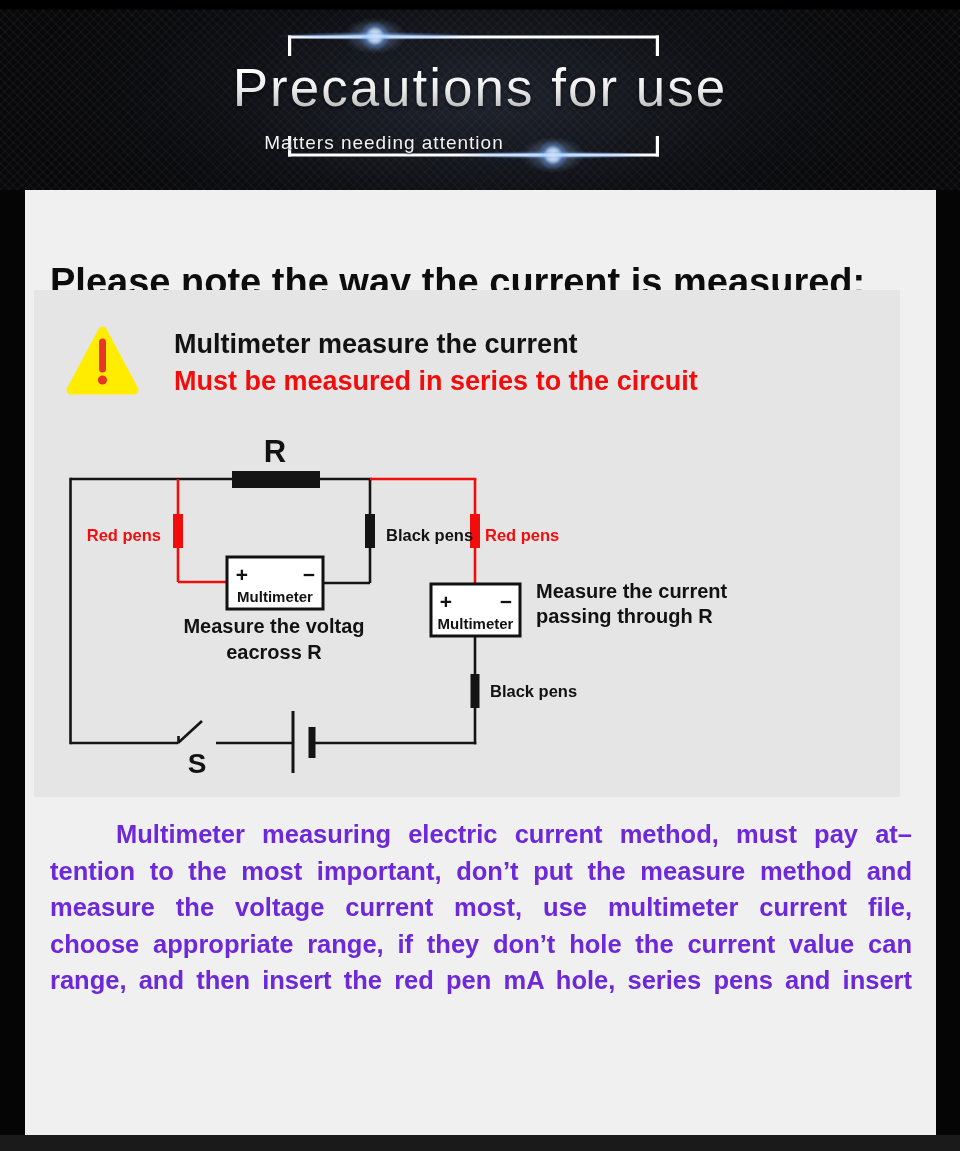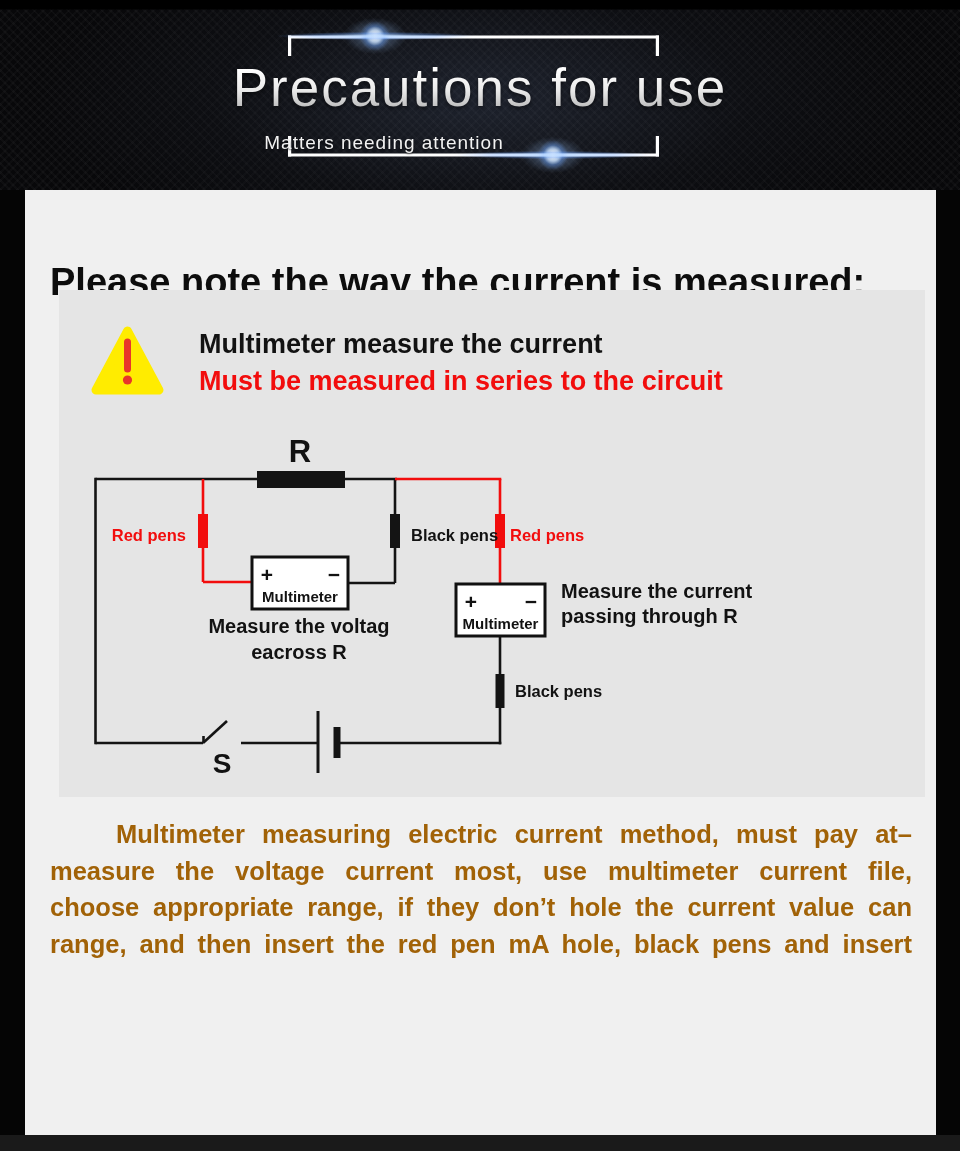--- a/index.html
+++ b/index.html
@@ -33,21 +33,21 @@
       radial-gradient(ellipse 14% 38% at 50% 50%, rgba(160,200,255,0.5) 0%, rgba(0,0,0,0) 75%);
     filter:blur(0.4px); }
   .flare-top    { left:225px; top:4px; }
   .flare-bottom { left:403px; top:123px; }
 
   
   .panel { position:absolute; left:25px; top:190px; width:911px; height:945px;
            background:var(--panel_bg,#f0f0f0); }
   .heading { position:absolute; left:25px; top:35px; width:870px;
              font-size:38px; font-weight:bold; color:#0d0d0d; letter-spacing:0;margin-top:36px; }
-  .diagram-box { position:absolute; left:34px; top:100px; width:866px; height:507px;
+  .diagram-box { position:absolute; left:9px; top:100px; width:866px; height:507px;
                  background:var(--diagram_bg,#e5e5e5); }
   .diagram-box svg { display:block; }
 
   svg text { font-family:"Liberation Sans","DejaVu Sans",sans-serif; font-weight:bold; fill:#121212; }
   .wire       { stroke:var(--wire_black,#141414); stroke-width:2.6; fill:none; }
   .wire-red   { stroke:var(--accent_red,#f20d0d); stroke-width:2.6; fill:none; }
   .plate-thin { stroke:#141414; stroke-width:3; }
   .plate-thick{ stroke:#141414; stroke-width:7; }
   .pen-red    { fill:var(--accent_red,#f20d0d); }
   .pen-black  { fill:var(--wire_black,#141414); }
@@ -61,21 +61,21 @@
   .t-comp  { font-size:31px; }
   .t-sw    { font-size:28px; }
   .t-pen   { font-size:16.5px; }
   .t-pen-red { font-size:16.5px; fill:var(--accent_red,#f20d0d); }
   .t-sign  { font-size:21px; }
   .t-meter { font-size:15px; }
   .t-cap   { font-size:20px; }
 
   
   .paragraph { position:absolute; left:25px; top:626px; width:862px;
-               font-size:25.5px; font-weight:bold; color:#a16207; }
+               font-size:25.5px; font-weight:bold; color:#6d28d9; }
   .para-line { line-height:36.6px; text-align:justify; text-align-last:justify; }
   .para-line.first { text-indent:66px; }
   .para-line.last  { text-align-last:left; }
 
   .footer-band { position:absolute; left:0; top:1135px; width:960px; height:16px; background:#1a1a1a; }
 </style>
 </head>
 <body>
 
 <div class="page">
@@ -165,21 +165,22 @@
         </g>
         <text class="t-cap" x="502" y="308">Measure the current</text>
         <text class="t-cap" x="502" y="333">passing through R</text>
 
         <text class="t-sw" x="163" y="483" text-anchor="middle">S</text>
       </svg>
     </section>
 
     <div class="paragraph">
       <div class="para-line first">Multimeter measuring electric current method, must pay at–</div>
+      <div class="para-line">tention to the most important, don’t put the measure method and</div>
       <div class="para-line">measure the voltage current most, use multimeter current file,</div>
       <div class="para-line">choose appropriate range, if they don’t hole the current value can</div>
-      <div class="para-line">range, and then insert the red pen mA hole, black pens and insert</div>
+      <div class="para-line">range, and then insert the red pen mA hole, series pens and insert</div>
     </div>
 
   </main>
 
   <div class="footer-band"></div>
 </div>
 
 </body></html>

